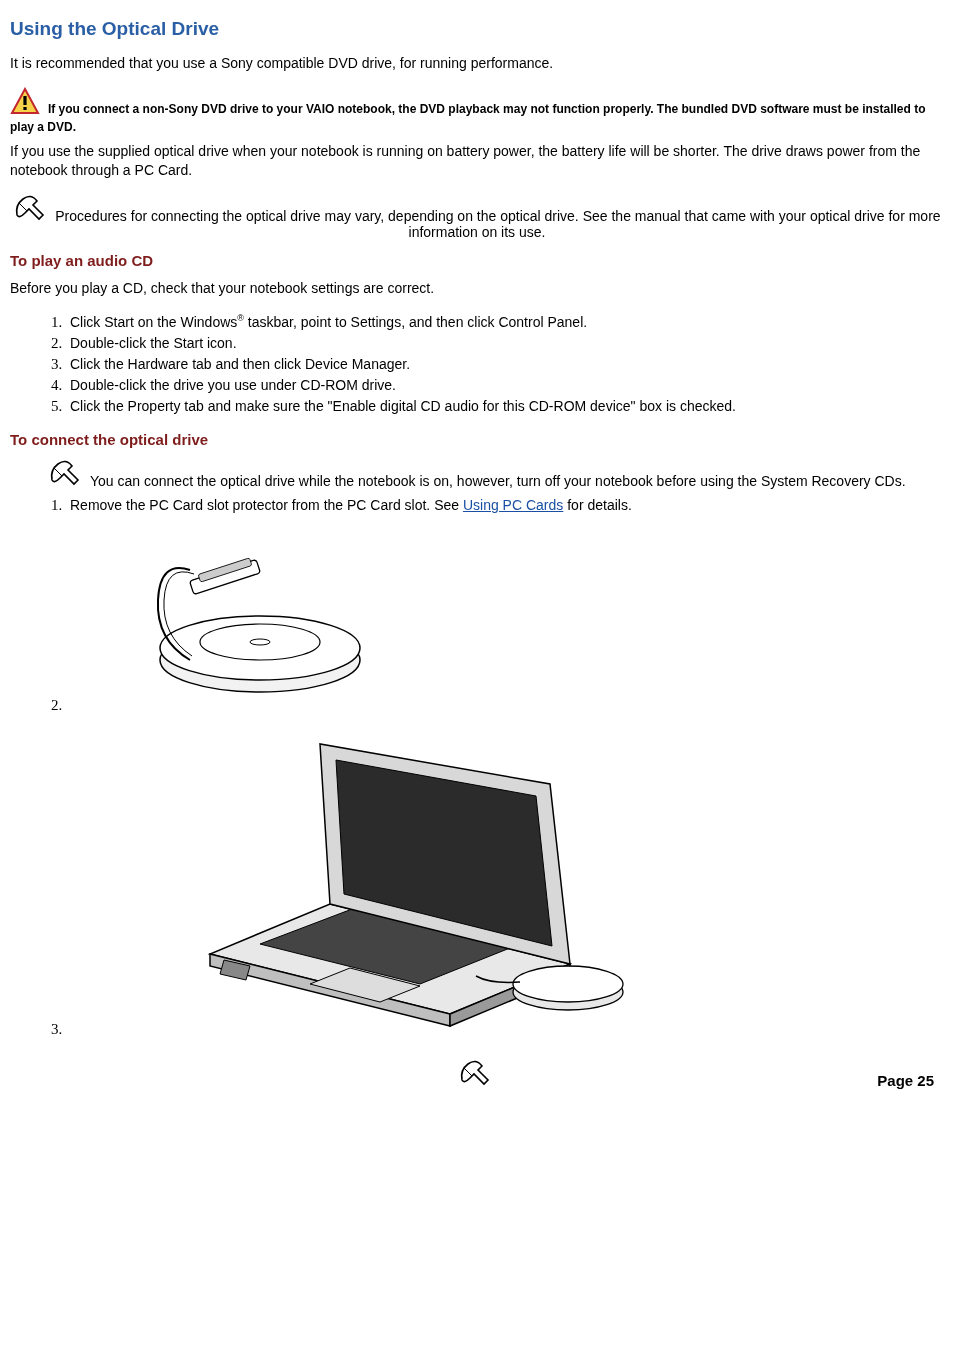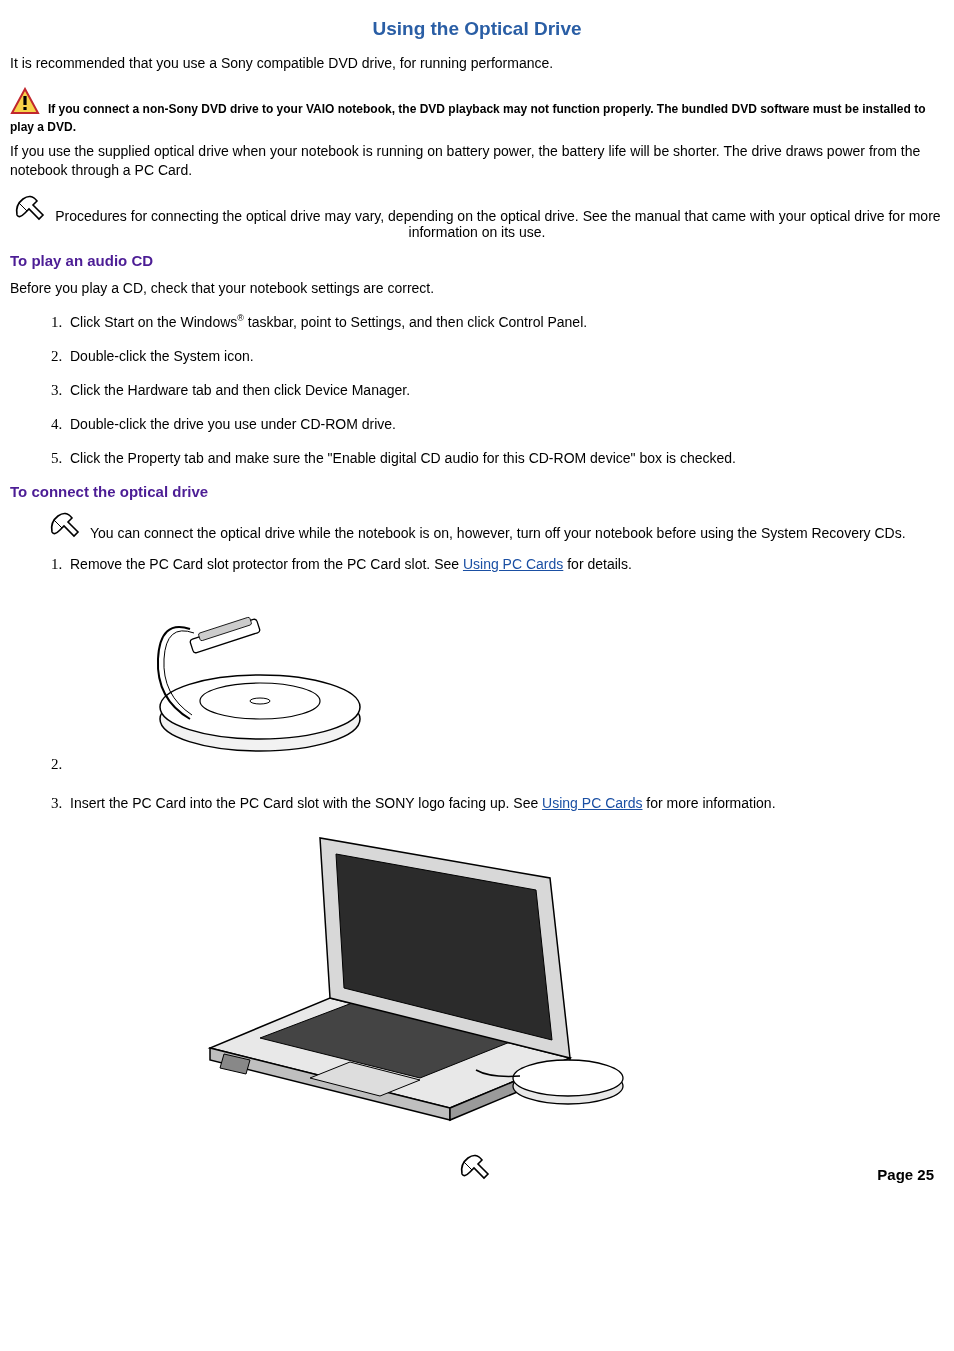--- a/index.html
+++ b/index.html
@@ -10,43 +10,41 @@
     padding: 8px 10px;
     width: 954px;
     box-sizing: border-box;
     background: #fff;
   }
   h1.main-title {
     color: #2a5ea5;
     font-size: 19px;
     font-weight: bold;
     margin: 10px 0 14px 0;
-    text-align: center;
   }
   h2.sub-title {
-    color: #4c1d95;
+    color: #7f1d1d;
     font-size: 15px;
     font-weight: bold;
     margin: 12px 0 10px 0;
   }
   p { margin: 6px 0 14px 0; line-height: 1.35; }
   .warning-block { margin: 10px 0 4px 0; }
   .warning-text {
     font-size: 12px;
     font-weight: bold;
     line-height: 1.4;
   }
   .note-block { margin: 10px 0 6px 0; text-align: center; }
   ol { margin: 6px 0 14px 0; padding-left: 56px; }
   ol li {
     font-family: "Times New Roman", Times, serif;
     font-size: 15px;
     padding-left: 4px;
     line-height: 1.4;
-    margin-top: 13px;
   }
   ol li .li-text {
     font-family: Verdana, Geneva, sans-serif;
     font-size: 14px;
   }
   a.link { color: #1a4fa3; text-decoration: underline; }
   .icon-box { display: inline-block; vertical-align: bottom; margin-right: 4px; }
   .figure-wrap { margin: 14px 0 18px 60px; }
   .page-footer {
     position: absolute;
@@ -86,21 +84,21 @@
   </span>
   <span>Procedures for connecting the optical drive may vary, depending on the optical drive. See the manual that came with your optical drive for more information on its use.</span>
 </div>
 
 <h2 class="sub-title">To play an audio CD</h2>
 
 <p>Before you play a CD, check that your notebook settings are correct.</p>
 
 <ol>
   <li><span class="li-text"><span>Click Start on the Windows</span><span class="sup">®</span><span> taskbar, point to Settings, and then click Control Panel.</span></span></li>
-  <li><span class="li-text">Double-click the System icon.</span></li>
+  <li><span class="li-text">Double-click the Start icon.</span></li>
   <li><span class="li-text">Click the Hardware tab and then click Device Manager.</span></li>
   <li><span class="li-text">Double-click the drive you use under CD-ROM drive.</span></li>
   <li><span class="li-text">Click the Property tab and make sure the "Enable digital CD audio for this CD-ROM device" box is checked.</span></li>
 </ol>
 
 <h2 class="sub-title">To connect the optical drive</h2>
 
 <div class="note-block">
   <span class="icon-box">
     <svg width="34" height="28" viewBox="0 0 34 28">
@@ -120,21 +118,21 @@
         <ellipse cx="130" cy="118" rx="100" ry="32" fill="#fff" stroke="#000" stroke-width="1.5"></ellipse>
         <ellipse cx="130" cy="112" rx="60" ry="18" fill="#fff" stroke="#000" stroke-width="1.2"></ellipse>
         <ellipse cx="130" cy="112" rx="10" ry="3" fill="#fff" stroke="#000" stroke-width="1"></ellipse>
         <rect x="60" y="40" width="70" height="14" rx="3" fill="#fff" stroke="#000" stroke-width="1.3" transform="rotate(-18 95 47)"></rect>
         <rect x="68" y="36" width="54" height="8" rx="2" fill="#ccc" stroke="#000" stroke-width="0.8" transform="rotate(-18 95 40)"></rect>
         <path d="M60 40 Q30 30 28 70 Q26 110 60 130" fill="none" stroke="#000" stroke-width="2"></path>
         <path d="M64 44 Q36 34 34 70 Q32 106 62 126" fill="none" stroke="#000" stroke-width="1"></path>
       </svg>
     </div>
   </li>
-  <li><span class="li-text"><span>Insert the PC Card into the PC Card slot with the SONY logo facing up. See </span><a href="#" class="link">Using PC Cards</a><span> for more information.</span></span>
+  <li>
     <div class="figure-wrap" style="margin-left:120px;">
       <svg width="440" height="300" viewBox="0 0 440 300">
 
         <polygon points="20,220 260,280 380,230 140,170" fill="#e8e8e8" stroke="#000" stroke-width="1.5"></polygon>
         <polygon points="20,220 260,280 260,292 20,232" fill="#bfbfbf" stroke="#000" stroke-width="1.5"></polygon>
         <polygon points="260,280 380,230 380,242 260,292" fill="#9a9a9a" stroke="#000" stroke-width="1.5"></polygon>
 
         <polygon points="70,210 230,250 330,210 170,172" fill="#444" stroke="#000" stroke-width="1"></polygon>
 
         <polygon points="120,250 190,268 230,252 160,234" fill="#ddd" stroke="#000" stroke-width="1"></polygon>

